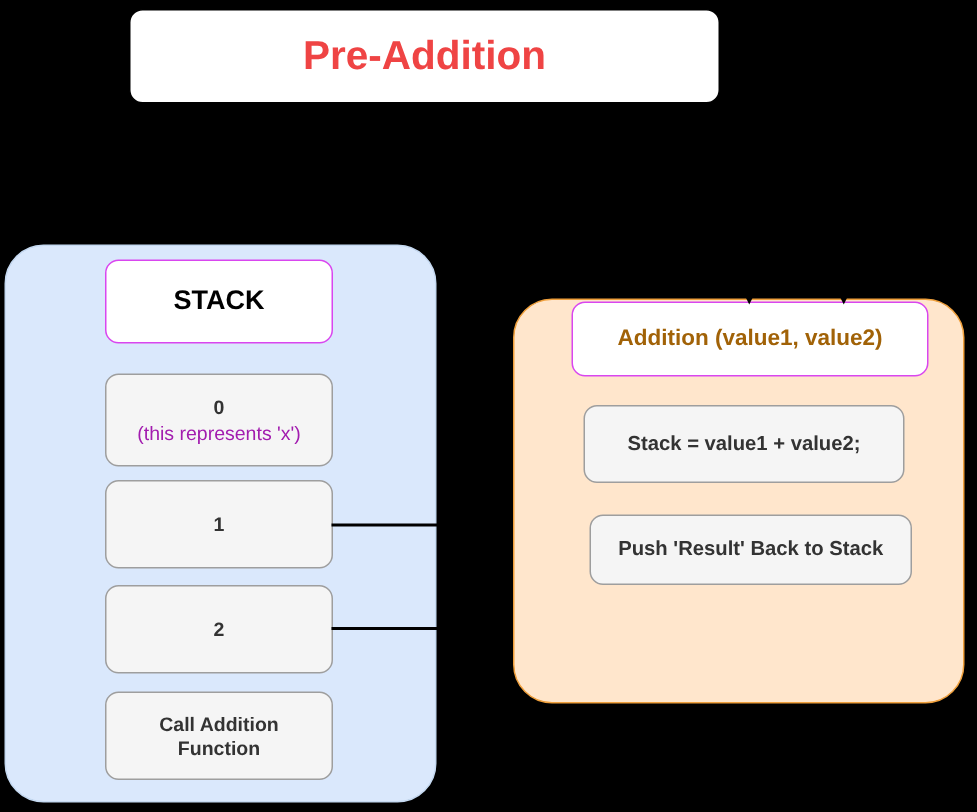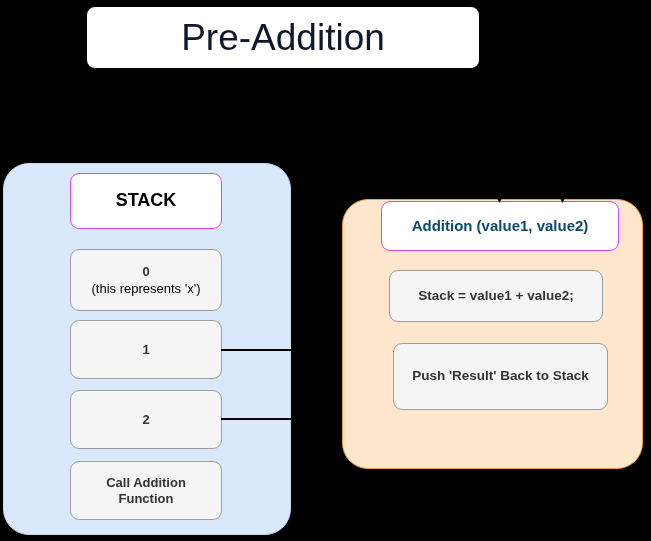--- a/index.html
+++ b/index.html
@@ -31,23 +31,23 @@
     height: 63px;
     background: #ffffff;
     border: 1px solid #000000;
     border-radius: 9px;
     box-sizing: border-box;
     display: flex;
     align-items: center;
     justify-content: center;
   }
   .title-banner-text {
-    font-size: 37px;
-    font-weight: normal;
-    color: #0f172a;
+    font-size: 27px;
+    font-weight: bold;
+    color: #ef4444;
     letter-spacing: 0px;
   }
 
   
   .stack-panel {
     position: absolute;
     left: 3px;
     top: 163px;
     width: 288px;
     height: 372px;
@@ -112,53 +112,53 @@
   .frame-call { left: 70px; top: 461px; width: 152px; height: 59px; }
 
   .frame-value {
     font-size: 13px;
     font-weight: bold;
     color: #333333;
   }
   .frame-note {
     font-size: 13px;
     font-weight: normal;
-    color: #000000;
+    color: #a21caf;
     margin-top: 1px;
   }
   .frame-call .frame-value {
     font-size: 13px;
     font-weight: bold;
     color: #333333;
     white-space: pre-line;
   }
 
   
   .func-header {
     left: 381px;
     top: 201px;
     width: 238px;
     height: 50px;
   }
   .func-header .label {
     font-size: 15px;
     font-weight: bold;
-    color: #0c4a6e;
+    color: #a16207;
   }
   .func-step-1 {
     left: 389px;
     top: 270px;
     width: 214px;
     height: 52px;
   }
   .func-step-2 {
     left: 393px;
     top: 343px;
     width: 215px;
-    height: 67px;
+    height: 47px;
   }
   .func-step-1 .label,
   .func-step-2 .label {
     font-size: 13.5px;
     font-weight: bold;
     color: #333333;
   }
 
   
   .connector-line {

